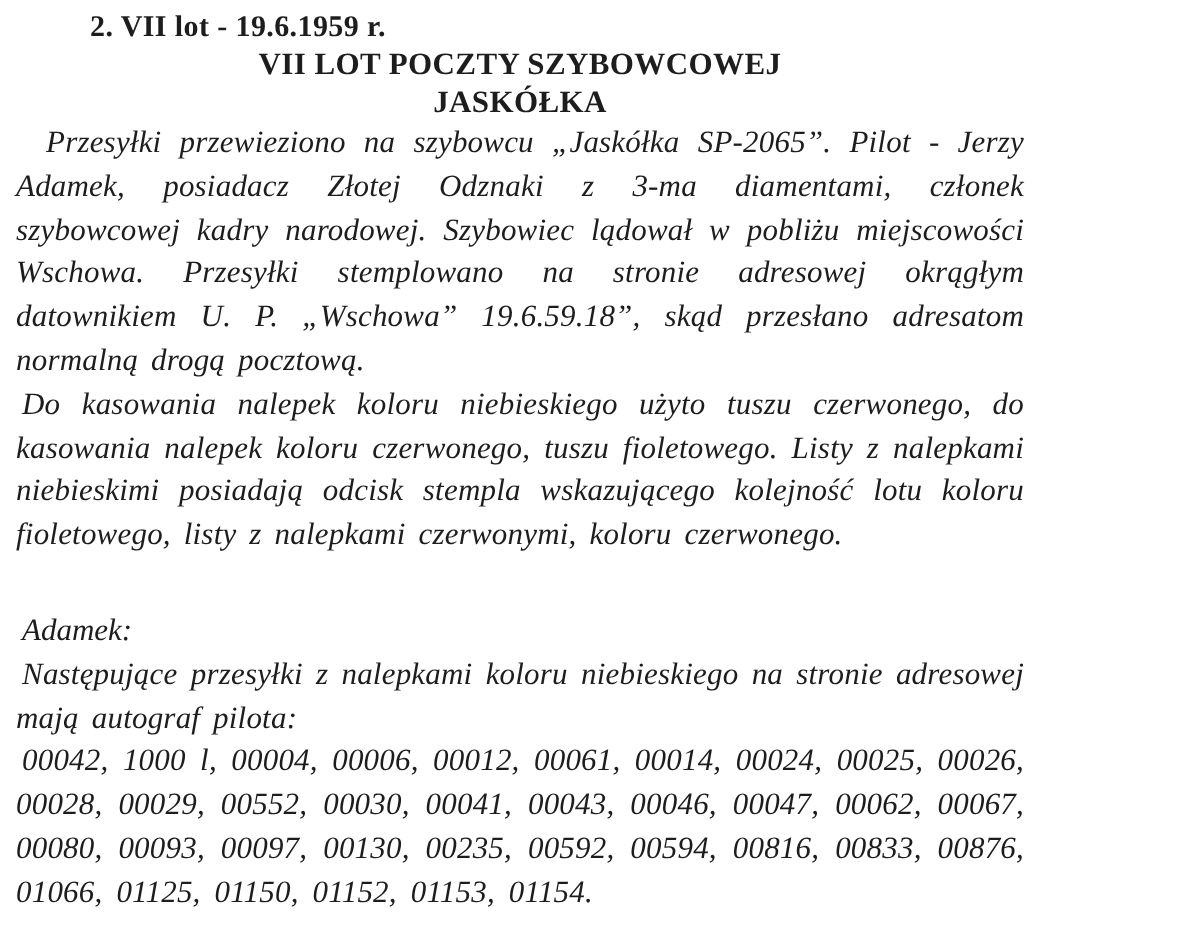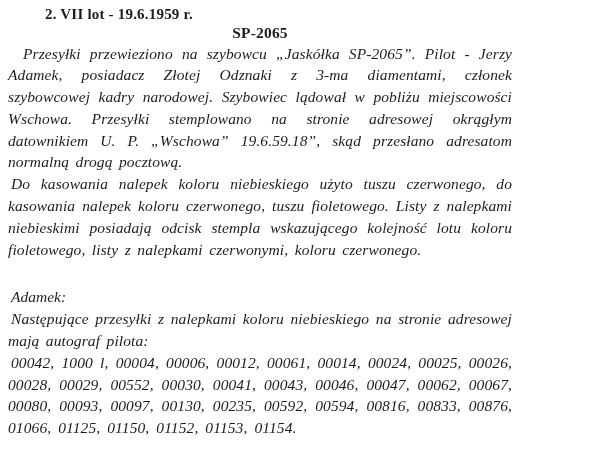--- a/index.html
+++ b/index.html
@@ -58,23 +58,24 @@
     word-spacing: 3px;
   }
 </style>
 </head>
 <body>
 
 <div class="page">
 
   <div class="lot-line">2. VII lot - 19.6.1959 r.</div>
 
+  <div class="center-title">VII LOT POCZTY SZYBOWCOWEJ</div>
 
+  <div class="center-title">JASKÓŁKA</div>
 
-  <div class="center-title">SP-2065</div>
 
   <p class="body-par first-par indent">Przesyłki przewieziono na szybowcu „Jaskółka SP-2065”. Pilot - Jerzy Adamek, posiadacz Złotej Odznaki z 3-ma diamentami, członek szybowcowej kadry narodowej. Szybowiec lądował w pobliżu miejscowości Wschowa. Przesyłki stemplowano na stronie adresowej okrągłym datownikiem U. P. „Wschowa” 19.6.59.18”, skąd przesłano adresatom normalną drogą pocztową.</p>
 
   <p class="body-par tiny-indent">Do kasowania nalepek koloru niebieskiego użyto tuszu czerwonego, do kasowania nalepek koloru czerwonego, tuszu fioletowego. Listy z nalepkami niebieskimi posiadają odcisk stempla wskazującego kolejność lotu koloru fioletowego, listy z nalepkami czerwonymi, koloru czerwonego.</p>
 
 
   <div class="note-label">Adamek:</div>
 
   <p class="body-par tiny-indent">Następujące przesyłki z nalepkami koloru niebieskiego na stronie adresowej mają autograf pilota:</p>
 

